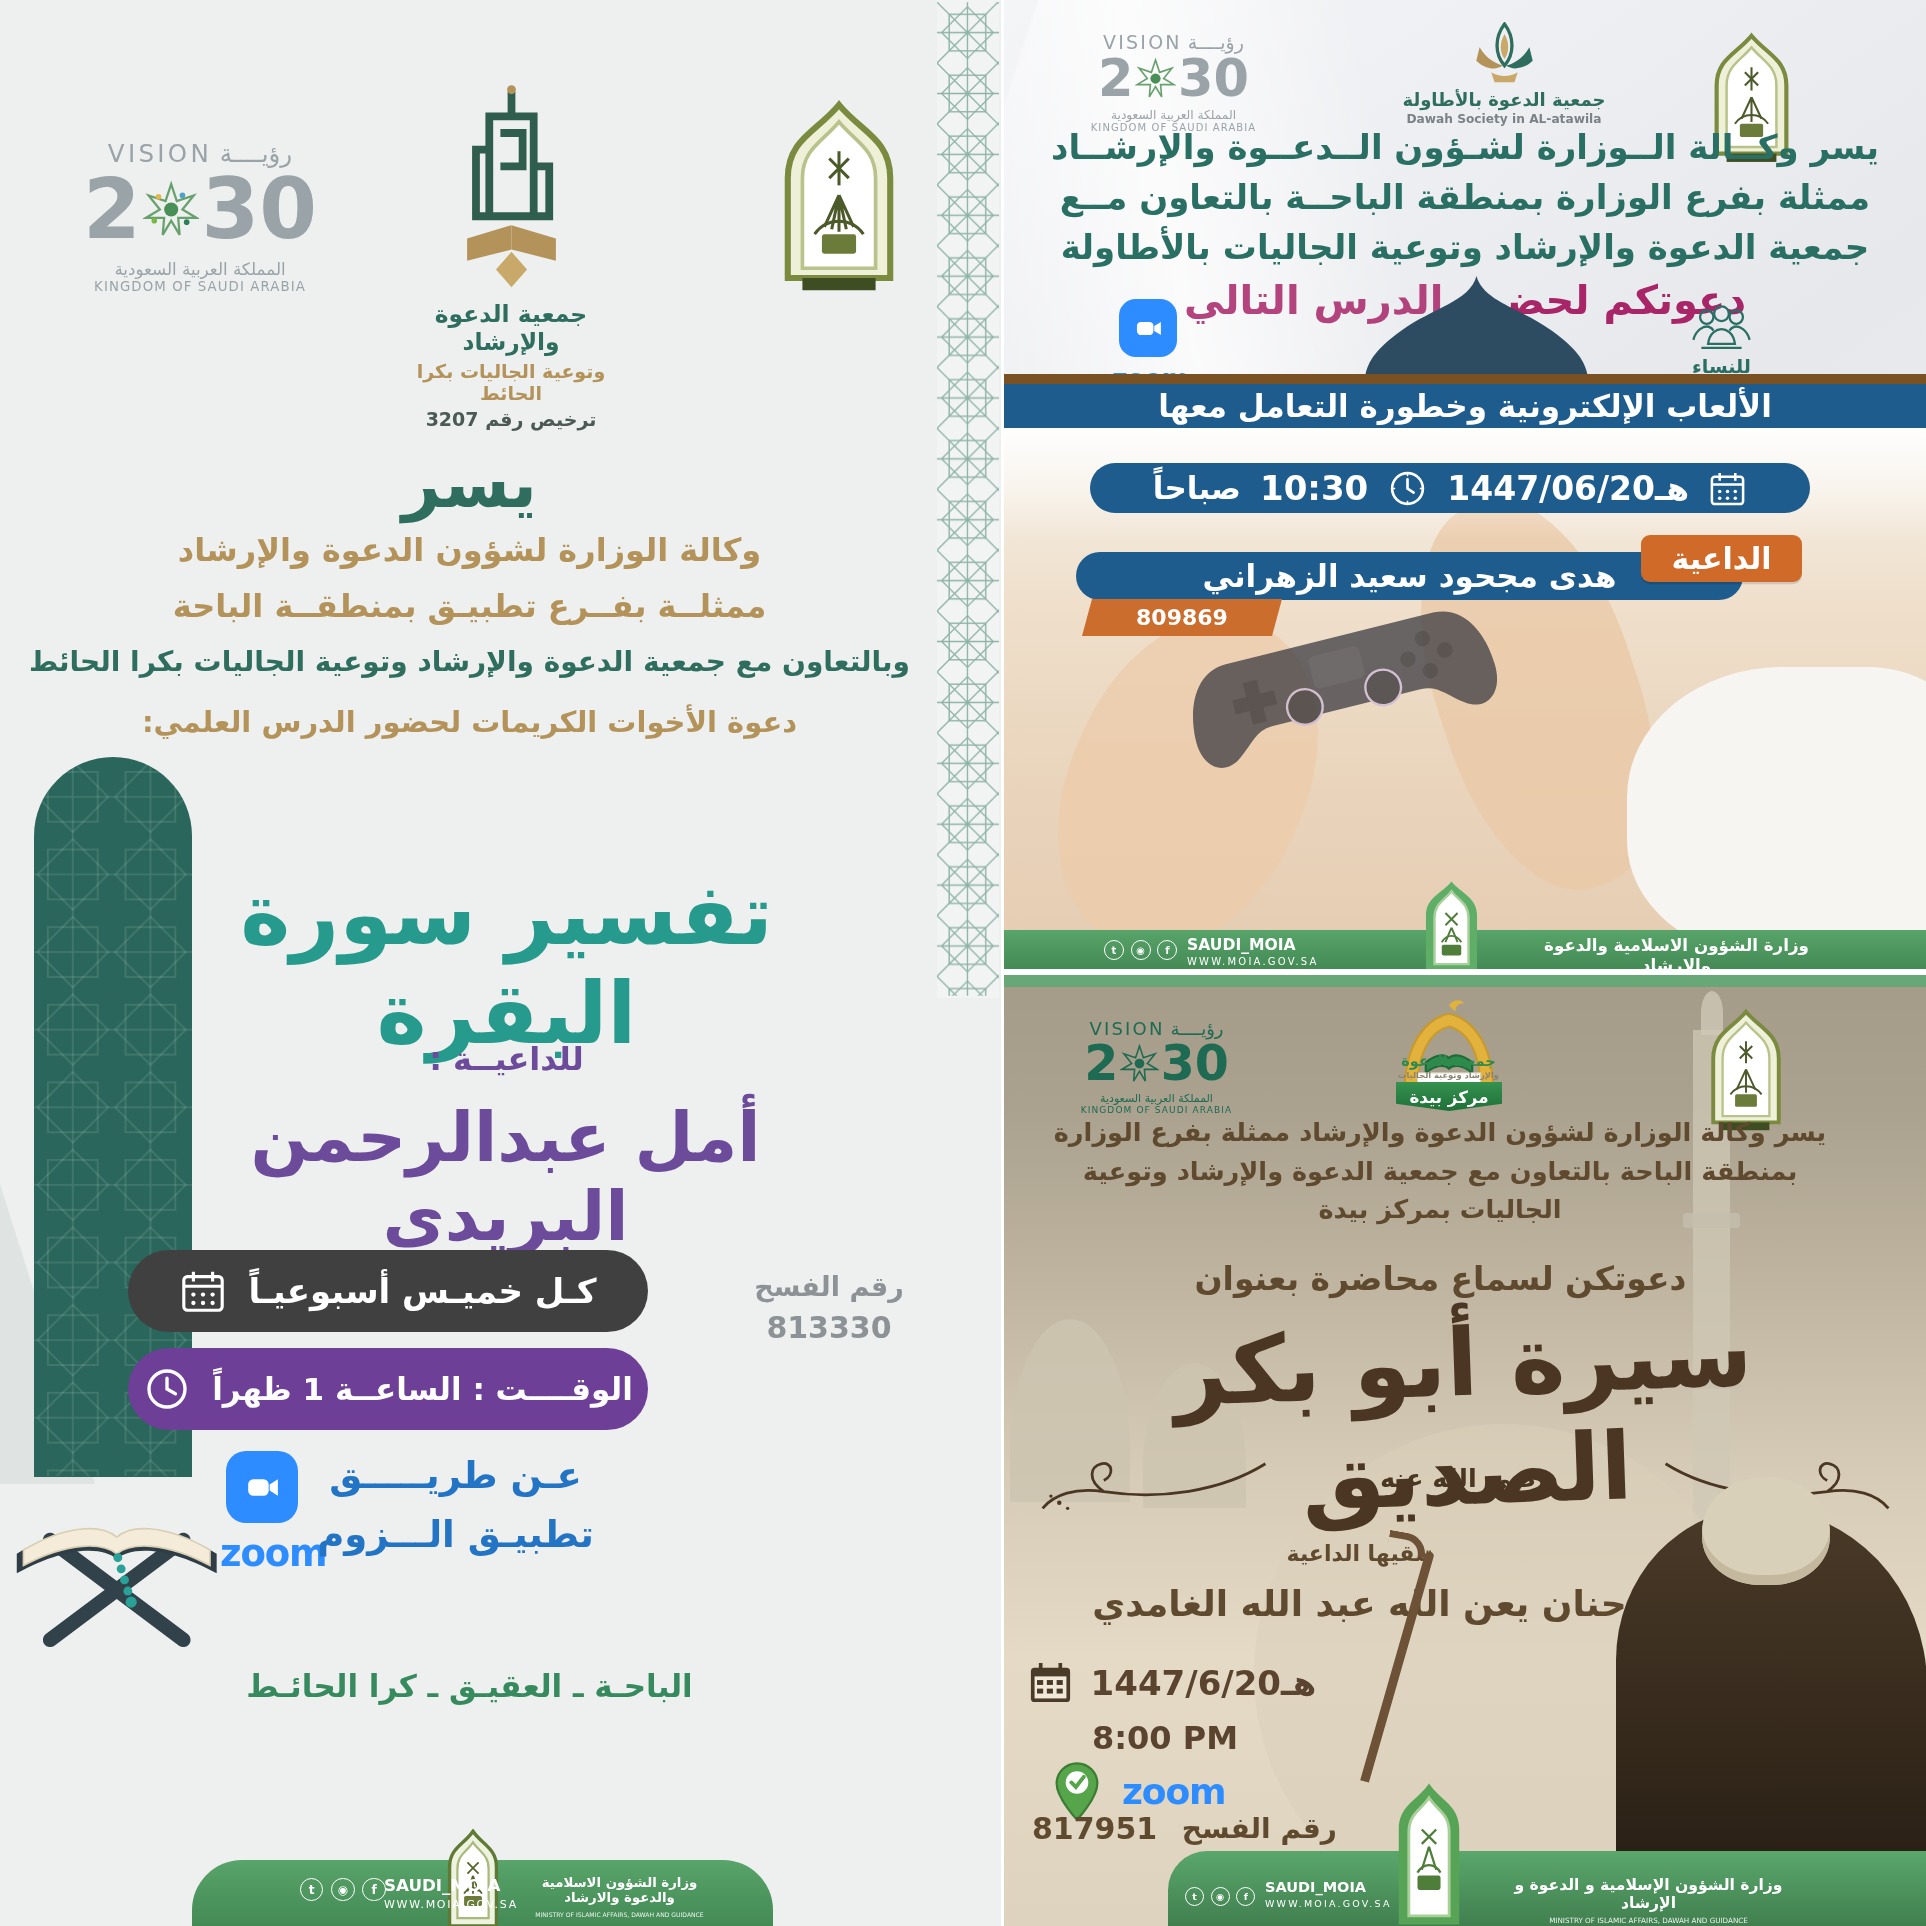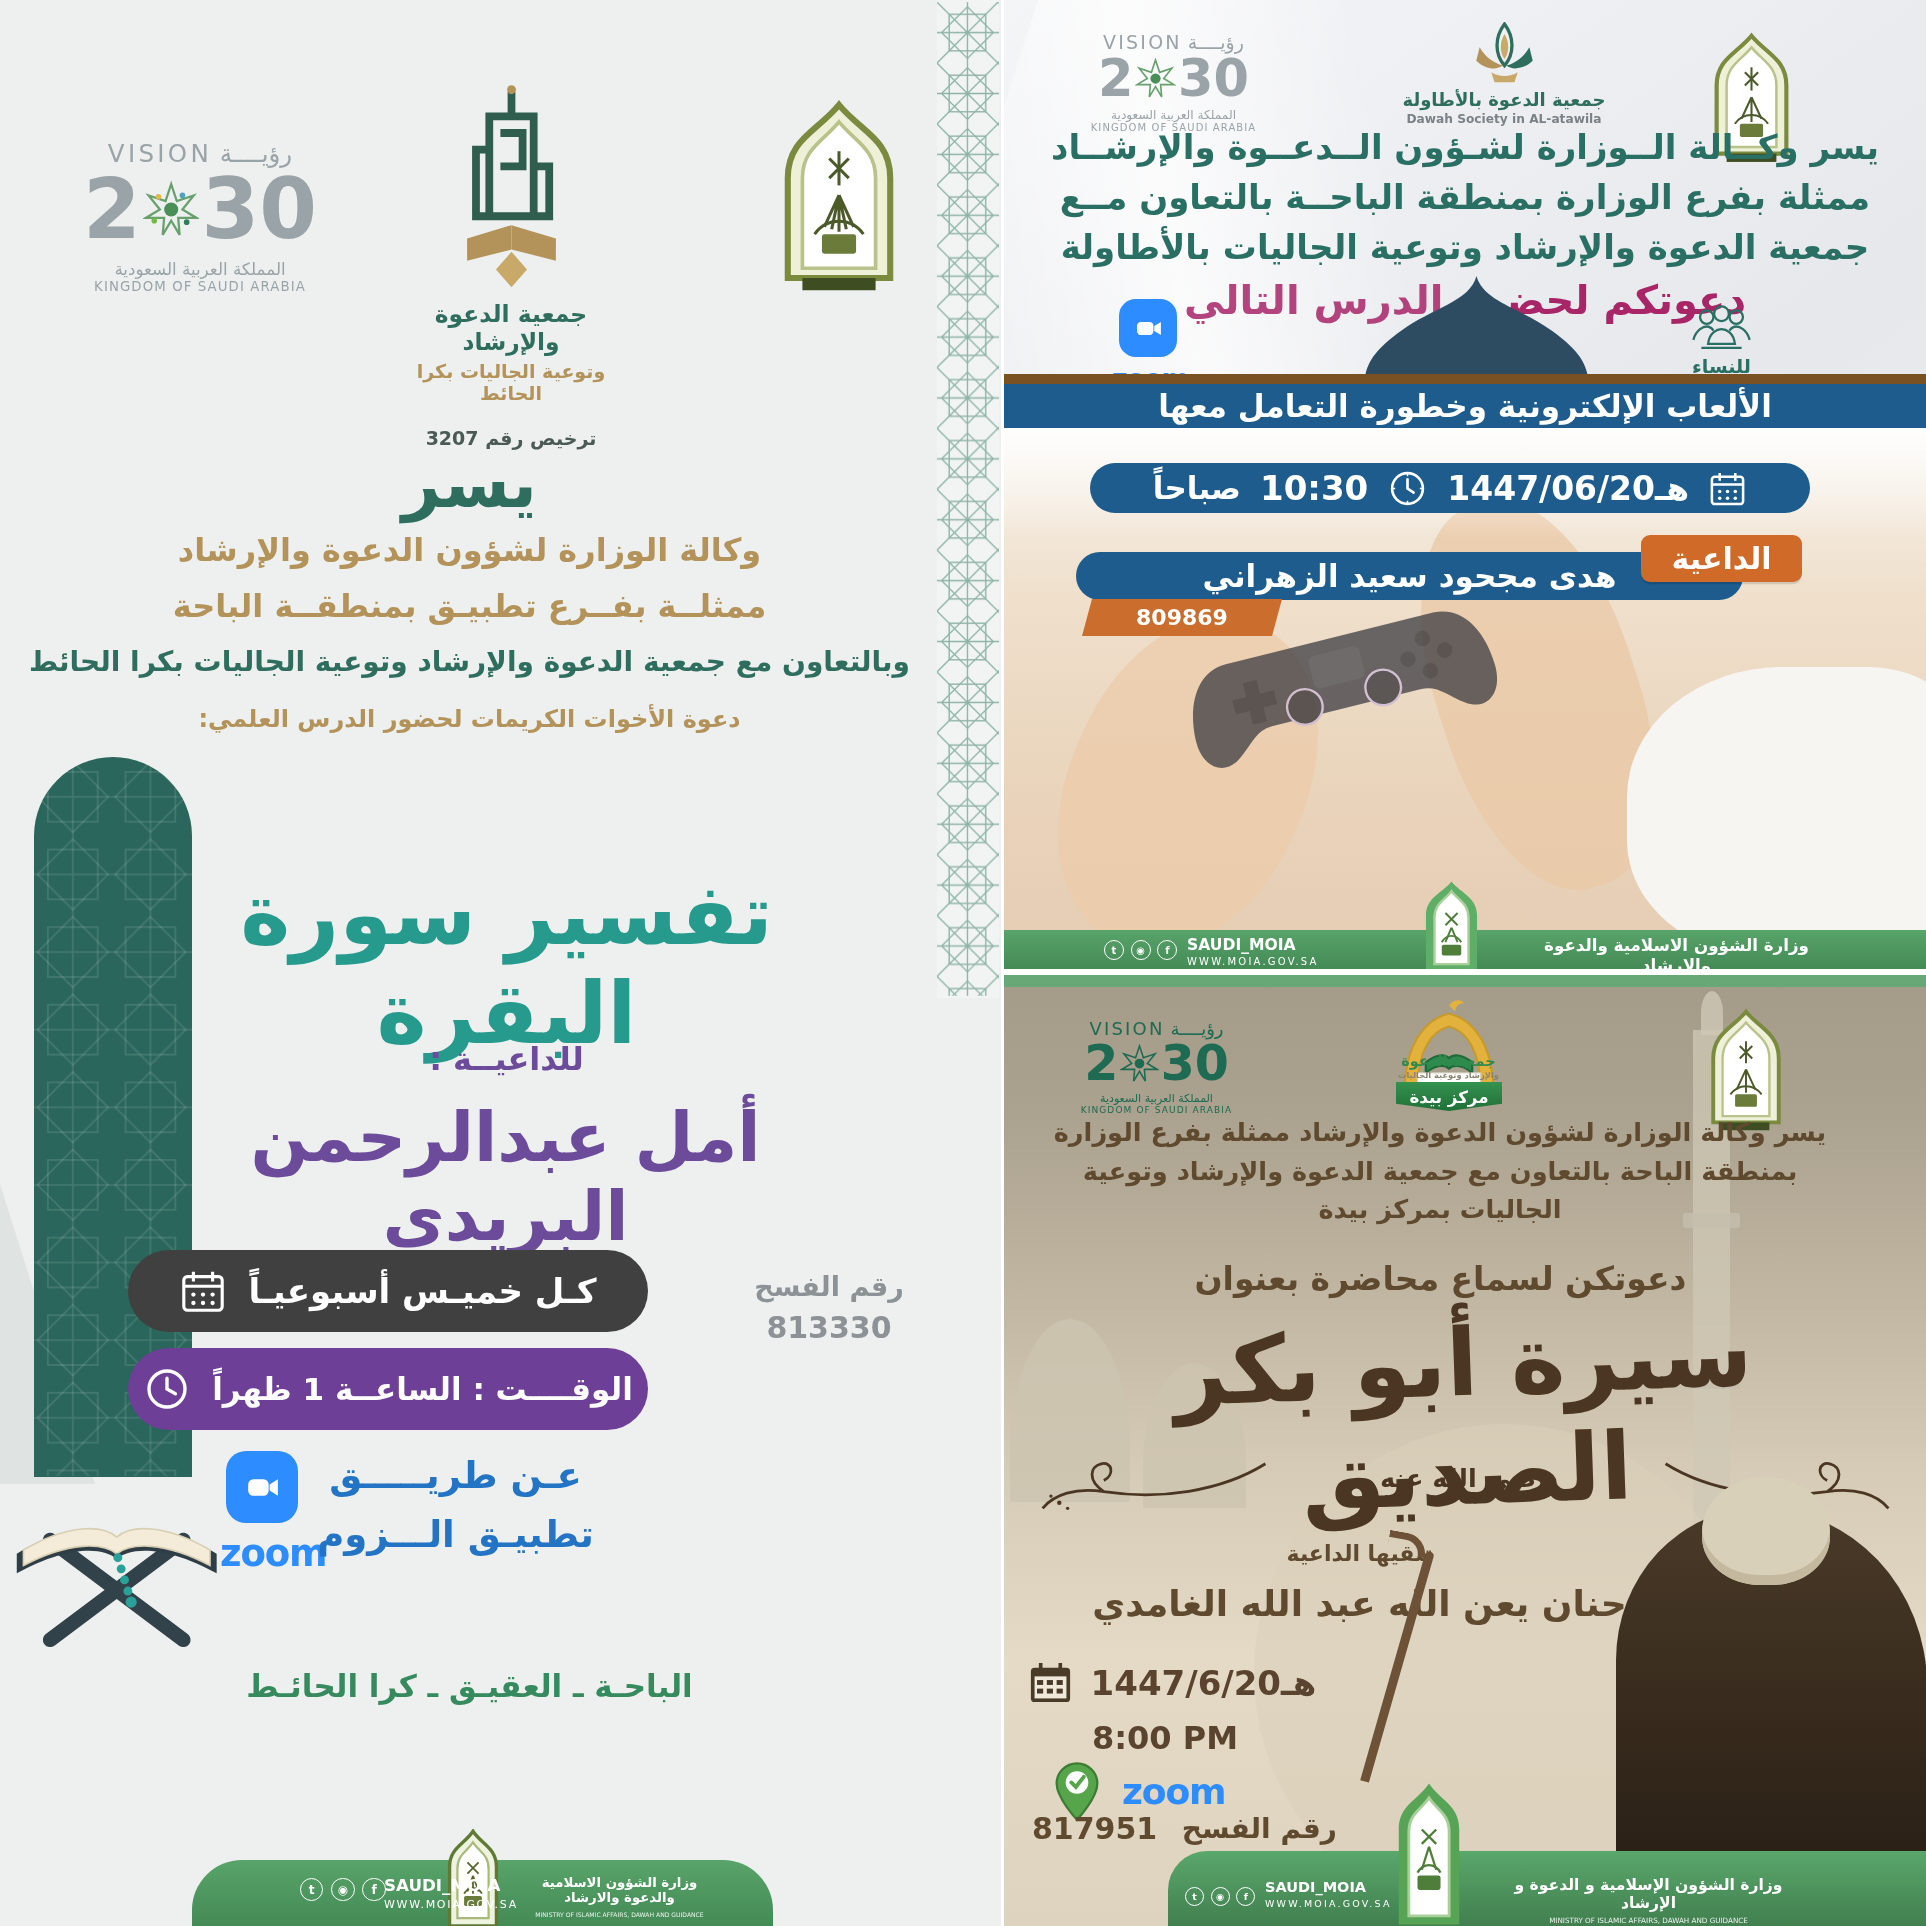--- a/index.html
+++ b/index.html
@@ -111,21 +111,21 @@
           <path d="M30,30 H70 V120 H30 Z M40,45 H60 V75 H40 M30,60 H18 V120 H30 M70,75 H84 V120 H70"></path>
         </g>
         <g fill="#b3935a">
           <path d="M10,140 L50,128 L50,150 L10,160 Z"></path>
           <path d="M90,140 L50,128 L50,150 L90,160 Z"></path>
           <path d="M50,152 L64,168 L50,184 L36,168 Z" fill="#c9a96a"></path>
         </g>
       </svg>
       <div class="bold" style="font-size:23.4px;color:#2f6e5f;margin-top:5.6px;">جمعية الدعوة والإرشاد</div>
       <div class="bold" style="font-size:19px;color:#b3935a;margin-top:4.4px;">وتوعية الجاليات بكرا الحائط</div>
-      <div class="bold" style="font-size:19px;color:#4b5a55;margin-top:23px;">ترخيص رقم 3207</div>
+      <div class="bold" style="font-size:19px;color:#4b5a55;margin-top:4px;">ترخيص رقم 3207</div>
     </div>
 
     <div class="abs" style="left:778px;top:100px;">
       <svg width="122" height="200" viewBox="0 0 100 164">
         <path d="M50,4 C68,26 92,32 92,64 L92,146 L8,146 L8,64 C8,32 32,26 50,4 Z" fill="#eef0d8" stroke="#7a8b3f" stroke-width="5"></path>
         <path d="M50,18 C63,34 80,40 80,64 L80,138 L20,138 L20,64 C20,40 37,34 50,18 Z" fill="#ffffff" stroke="#b9c28a" stroke-width="3"></path>
         <g stroke="#4c5a2a" stroke-width="2.5" fill="none">
           <path d="M42,48 L58,64 M58,48 L42,64"></path>
             <path d="M50,42 V70"></path>
           <path d="M30,110 C40,96 60,96 70,110"></path>
@@ -133,21 +133,21 @@
         </g>
         <rect x="36" y="110" width="28" height="16" rx="2" fill="#6b7c3a"></rect>
         <rect x="20" y="146" width="60" height="10" fill="#3f4d22"></rect>
       </svg>
     </div>
 
     <div class="abs lp-text bold t-green" style="top:445px;font-size:67px;">يسر</div>
     <div class="abs lp-text bold t-gold" style="top:531px;font-size:32px;">وكالة الوزارة لشؤون الدعوة والإرشاد</div>
     <div class="abs lp-text bold t-gold" style="top:587px;font-size:32px;">ممثلــة بفــرع تطبيـق بمنطقــة الباحة</div>
     <div class="abs lp-text bold t-green" style="top:645px;font-size:28px;">وبالتعاون مع جمعية الدعوة والإرشاد وتوعية الجاليات بكرا الحائط</div>
-    <div class="abs lp-text bold t-gold" style="top:705px;font-size:24px;">دعوة الأخوات الكريمات لحضور الدرس العلمي:</div>
+    <div class="abs lp-text bold t-gold" style="top:705px;font-size:29px;">دعوة الأخوات الكريمات لحضور الدرس العلمي:</div>
 
 
     <div class="abs bold t-teal" style="left:145px;top:865px;width:723px;text-align:center;font-size:85px;">تفسير سورة البقرة</div>
     <div class="abs bold t-purple" style="left:145px;top:1040px;width:723px;text-align:center;font-size:32px;">للداعيــة :</div>
     <div class="abs bold t-purple" style="left:133px;top:1098px;width:745px;text-align:center;font-size:68px;">أمل عبدالرحمن البريدي</div>
 
     <div class="abs green-arch">
       <svg width="158" height="720" viewBox="0 0 285 1295">
         <defs>
           <pattern id="geo2" width="140" height="140" patternUnits="userSpaceOnUse">

